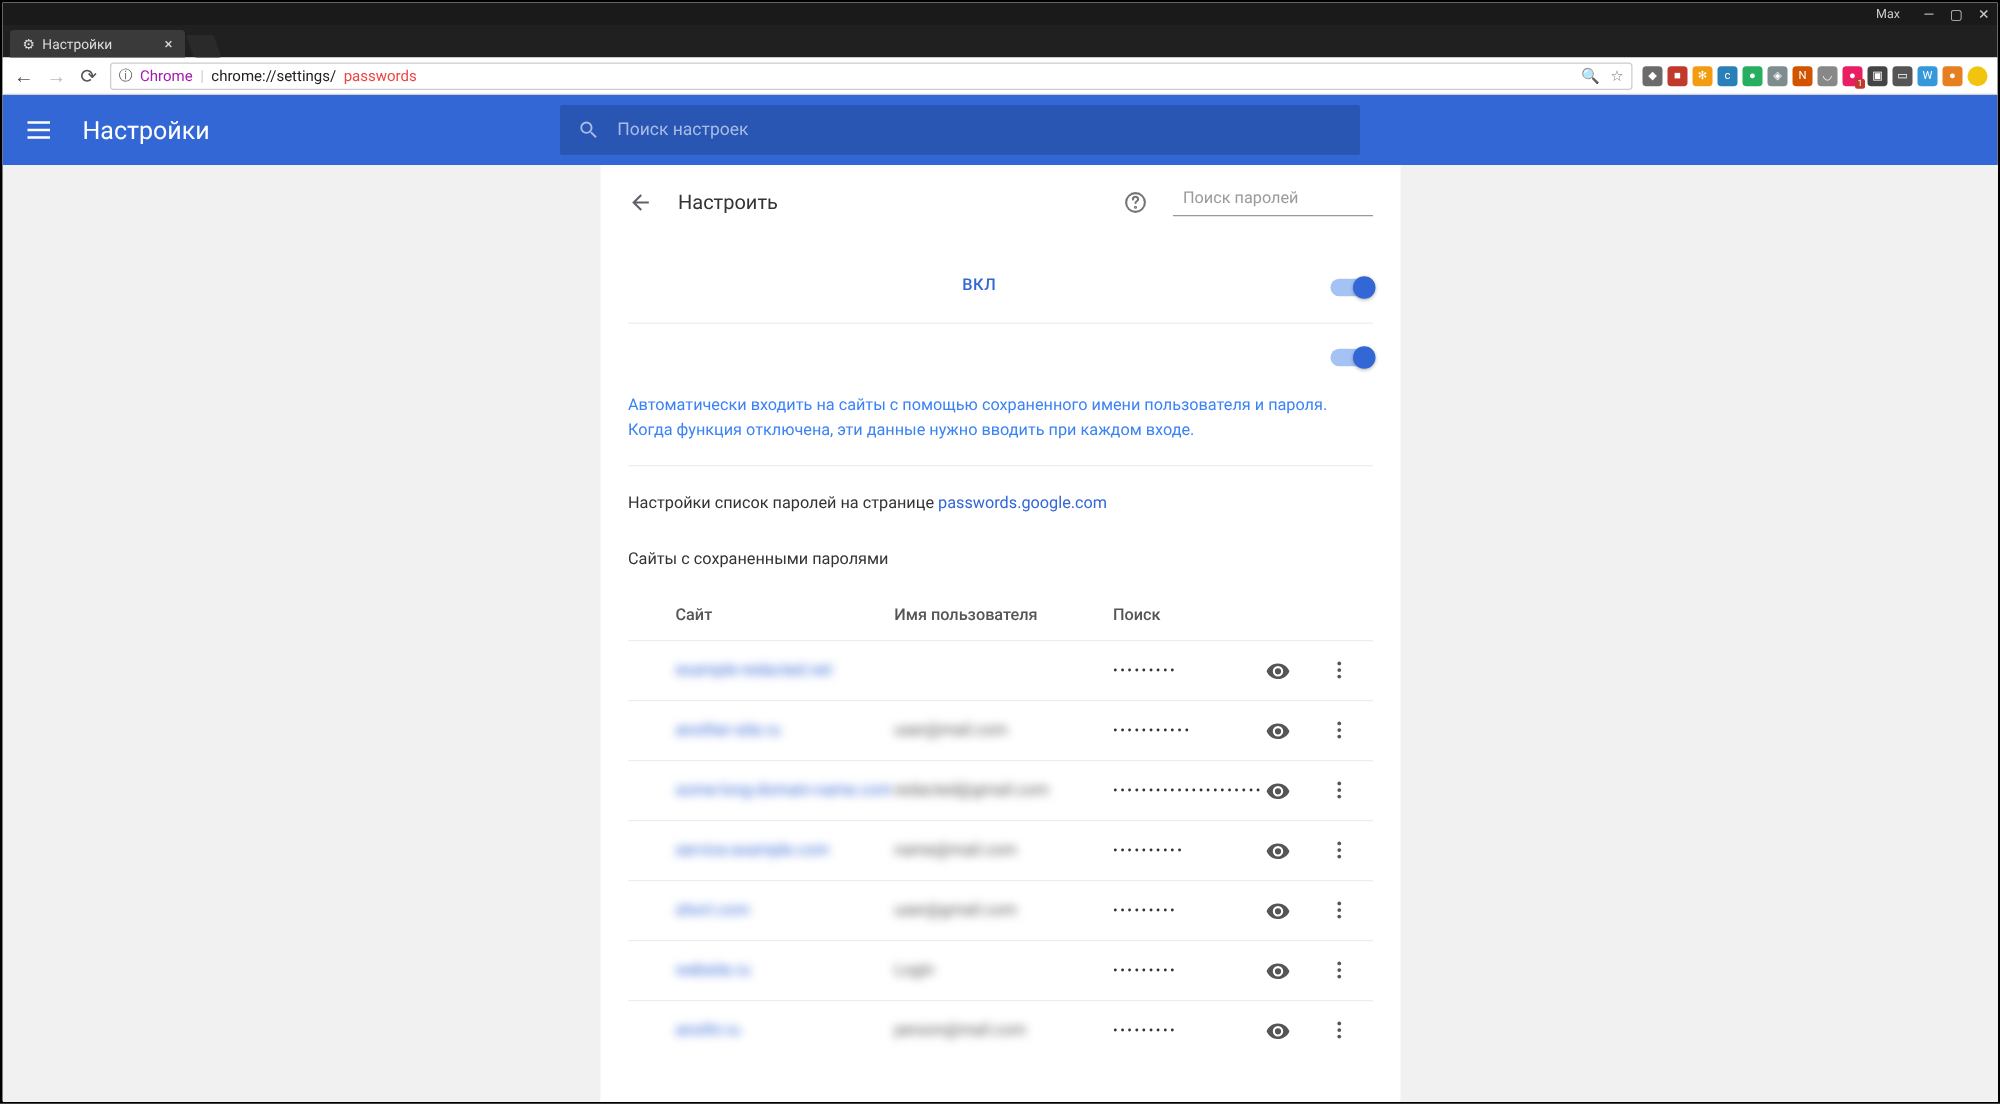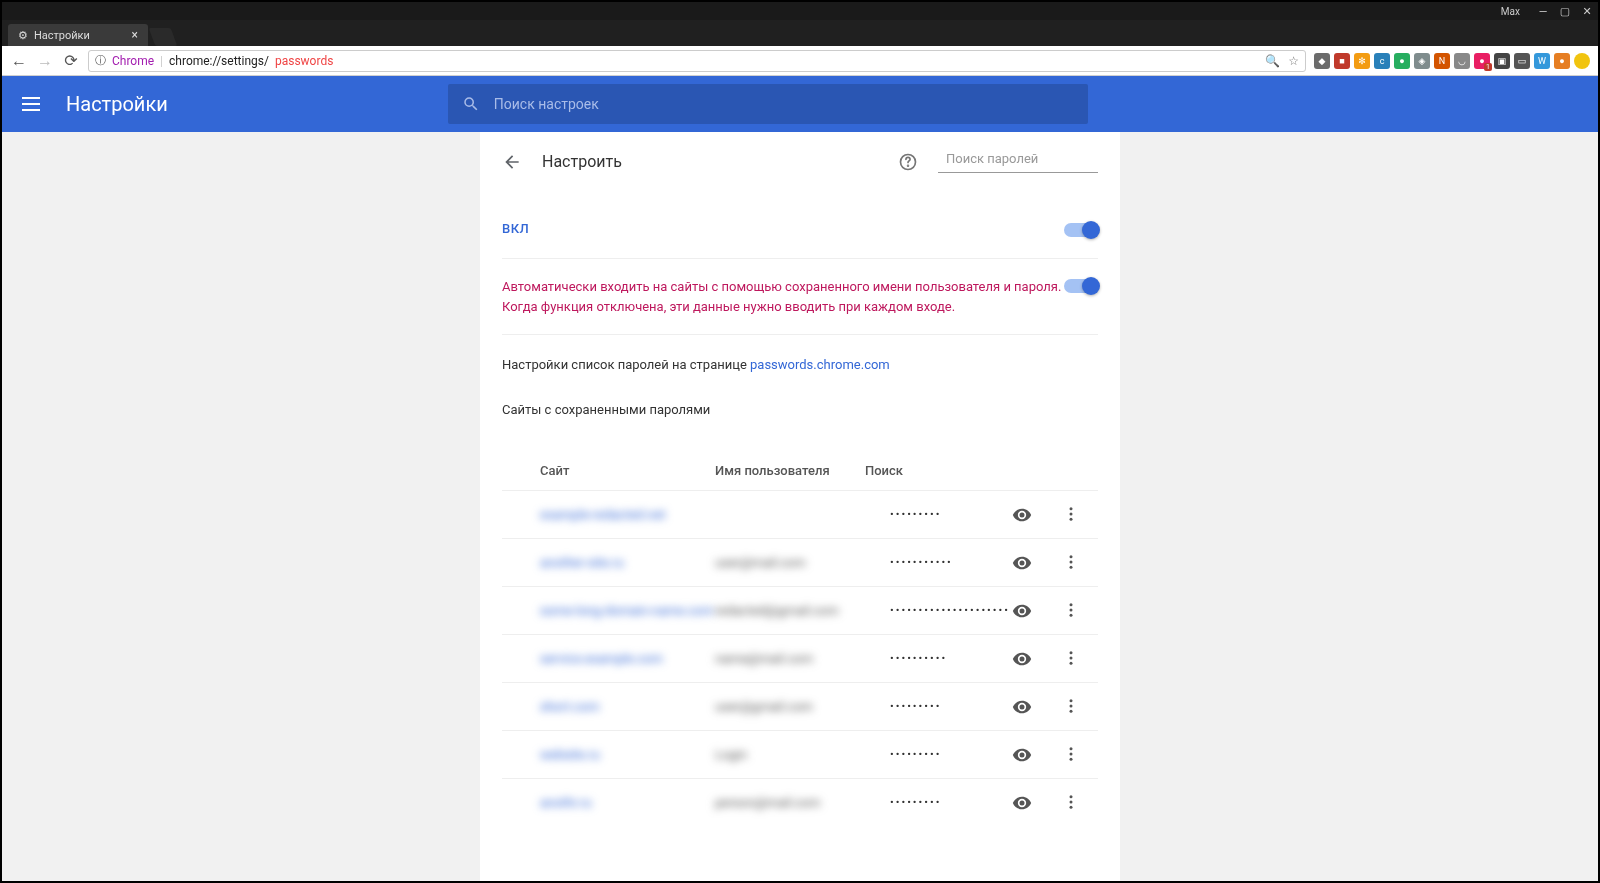--- a/index.html
+++ b/index.html
@@ -70,34 +70,34 @@
 .sub-spacer { flex: 1; }
 .pw-search { display: flex; align-items: center; gap: 8px; border-bottom: 1px solid #999; padding-bottom: 6px; width: 160px; }
 .pw-search input { border: none; outline: none; font-size: 13px; flex: 1; }
 .pw-search input::placeholder { color: #999; }
 .pw-search svg { fill: #757575; }
 
 .section { padding: 18px 0; border-bottom: 1px solid #eee; display: flex; align-items: flex-start; }
 .section:last-of-type{border-bottom:none;}
 .section-text { flex: 1; }
 .section .s-title { font-size: 13px; color: #333; margin-bottom: 4px; }
-.section .s-title.blue { color: #3367d6; letter-spacing: 0.5px; font-weight: 500; }
-.section .s-desc { font-size: 13px; color: #be185d; line-height: 1.5; }
+.section .s-title.blue { color: #3367d6; letter-spacing: 0.5px; font-weight: 500; text-align: center; }
+.section .s-desc { font-size: 13px; color: #3b82f6; line-height: 1.5; margin-top: 38px; }
 
 .toggle { width: 34px; height: 14px; background: #a4c2f4; border-radius: 10px; position: relative; cursor: pointer; margin-top: 2px; }
 .toggle .knob { width: 18px; height: 18px; background: #3367d6; border-radius: 50%; position: absolute; top: -2px; right: -2px; box-shadow: 0 1px 3px rgba(0,0,0,0.3); }
 
 .link-text { font-size: 13px; color: #333; margin: 22px 0 30px 0; }
 .link-text a { color: #3367d6; text-decoration: none; }
 
-.table-title { font-size: 13px; color: #333; margin-bottom: 36px; }
+.table-title { font-size: 13px; color: #333; margin-bottom: 20px; }
 .pw-table { width: 100%; }
 .pw-head { display: flex; padding: 10px 0 12px 38px; color: #555; font-size: 13px; font-weight: 500; }
 .col-site { width: 175px; }
-.col-user { width: 150px; }
+.col-user { width: 175px; }
 .col-pass { flex: 1; }
 .pw-row { display: flex; align-items: center; height: 48px; padding-left: 38px; border-top: 1px solid #eee; font-size: 13px; }
 .pw-row .blur-site { color: #3367d6; filter: blur(4px); width: 175px; white-space: nowrap; overflow: hidden; }
 .pw-row .blur-user { color: #555; filter: blur(4px); width: 175px; white-space: nowrap; overflow: hidden; }
 .pw-row .dots { color: #333; letter-spacing: 2px; flex: 1; font-size: 11px; }
 .row-actions { display: flex; gap: 30px; padding-right: 18px; }
 .eye, .kebab { color: #555; cursor: pointer; }
 
 svg { display: block; }
 </style>
@@ -203,21 +203,21 @@
       <div class="section">
         <div class="section-text">
           <div class="s-desc">Автоматически входить на сайты с помощью сохраненного имени пользователя и пароля. Когда функция отключена, эти данные нужно вводить при каждом входе.</div>
         </div>
         <div class="toggle">
             <div class="knob"></div>
           </div>
       </div>
 
       <div class="link-text">
-        <span>Настройки список паролей на странице </span><a href="#">passwords.chrome.com</a>
+        <span>Настройки список паролей на странице </span><a href="#">passwords.google.com</a>
       </div>
 
       <div class="table-title">Сайты с сохраненными паролями</div>
 
       <div class="pw-table">
         <div class="pw-head">
           <div class="col-site">Сайт</div>
           <div class="col-user">Имя пользователя</div>
           <div class="col-pass">Поиск</div>
         </div>

